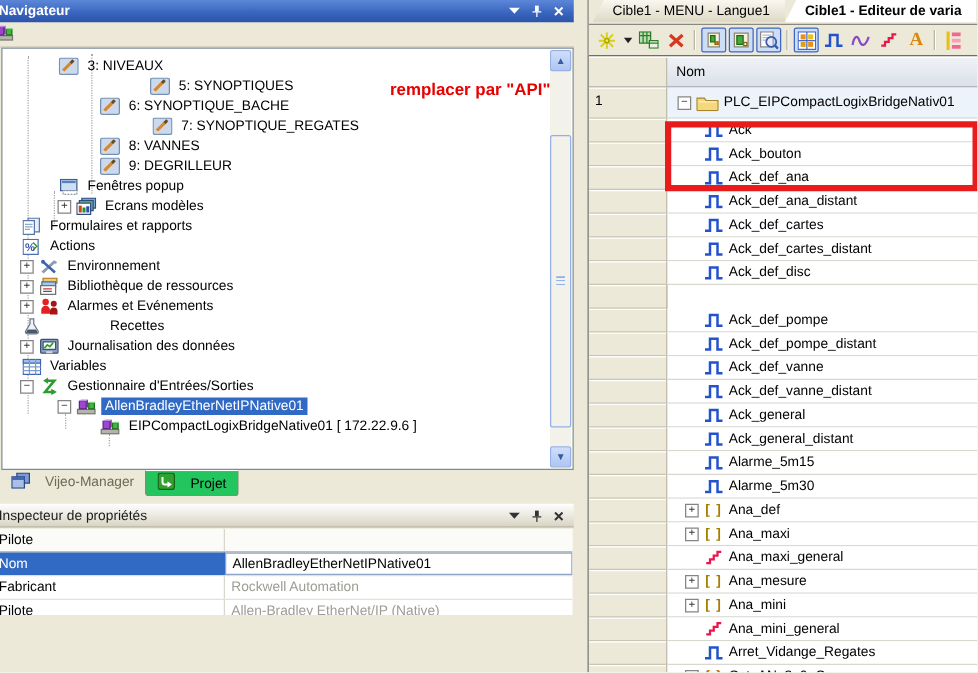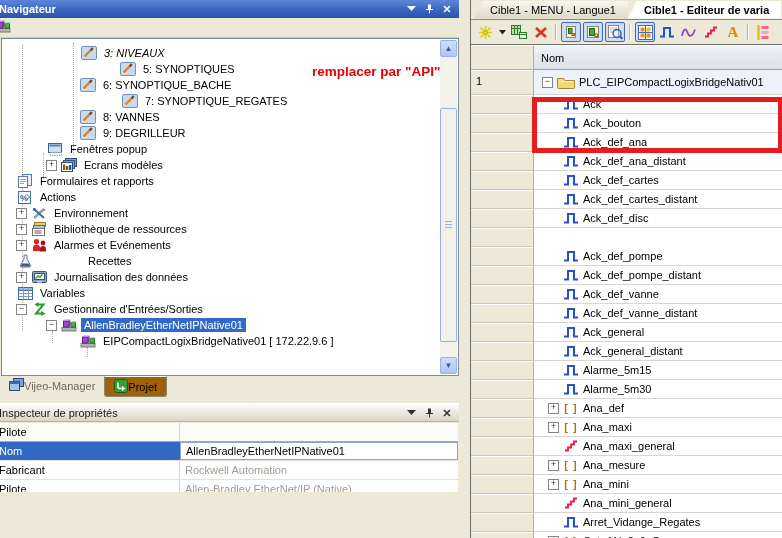--- a/index.html
+++ b/index.html
@@ -35,44 +35,44 @@
   .sb .btn{position:absolute;left:0;width:17px;height:17px;
     background:linear-gradient(180deg,#cfdefc,#aec6f2);border:1px solid #97b1e4;border-radius:2px;
     box-sizing:border-box;color:#3a5a9c;display:flex;align-items:center;justify-content:center;font-size:8px;}
   .sb .up{top:0;} .sb .dn{bottom:0;}
   .sb .thumb{position:absolute;left:0;width:17px;top:68px;height:234px;box-sizing:border-box;
     background:linear-gradient(90deg,#cede fb,#b9cff8) #c3d5f9;border:1px solid #94b0e8;border-radius:2px;}
   .sb .grip{position:absolute;left:4px;right:4px;top:50%;height:7px;margin-top:-4px;
     background:repeating-linear-gradient(180deg,#8fb0ea 0 1px,transparent 1px 3px);}
   
   .ltabs{position:absolute;left:0;top:375px;right:0;height:24px;display:flex;align-items:flex-start;padding-left:0;}
-  .ltab{height:19px;display:flex;align-items:center;gap:0;padding:0 9px;margin-top:1px;}
+  .ltab{height:19px;display:flex;align-items:center;gap:12px;padding:0 9px;margin-top:1px;}
   .ltab.inactive{color:#6e6a58;}
-  .ltab.active{background:#a16207;border:1px solid #8a8a74;border-top-color:#fdfdfb;
+  .ltab.active{background:#22c55e;border:1px solid #8a8a74;border-top-color:#fdfdfb;
     border-radius:0 0 3px 3px;color:#000;}
   
   .insp-titlebar{position:absolute;left:0;top:403px;right:0;height:19px;
     background:linear-gradient(180deg,#fcfcfa,#d9d5c5);border-top:1px solid #fff;
     border-bottom:1px solid #b6b2a0;display:flex;align-items:center;padding:0 8px 0 2px;box-sizing:border-box;color:#1a1a1a;}
   .insp-titlebar .t{margin-left:-3px;}
   .insp-grid{position:absolute;left:0;top:423px;right:1px;bottom:0;background:#fff;overflow:hidden;}
   .prow{height:19px;display:flex;border-bottom:1px solid #e3e1d5;box-sizing:border-box;}
   .prow.cat{border-bottom:1px solid #aeaa98;background:#fbfbf8;}
   .pl{width:180px;flex:0 0 180px;padding:3px 4px 0 2px;box-sizing:border-box;
     border-right:1px solid #d9d7cb;white-space:nowrap;overflow:hidden;}
   .pl .in{margin-left:-3px;display:block;}
   .pv{flex:1;padding:3px 4px 0 5px;white-space:nowrap;overflow:hidden;box-sizing:border-box;}
   .prow.sel .pl{background:#316ac5;color:#fff;border-right-color:#316ac5;}
   .prow.sel .pv{border:1px solid #8fa5c8;padding-top:2px;}
   .pv.gray,.pl.gray .in{color:#9e9d93;}
   
   #right-panel{position:absolute;left:470px;top:0;width:312px;height:538px;background:#fff;
     border-left:1px solid #6a6a66;box-sizing:content-box;}
   .rtabs{position:absolute;left:0;top:0;right:0;height:19px;background:#ece9d8;display:flex;
-    align-items:center;padding-left:3px;}
+    align-items:flex-start;padding-left:3px;}
   .rtab{height:18px;display:flex;align-items:center;padding:0 12px 0 16px;
     clip-path:polygon(9px 0,100% 0,100% 100%,0 100%);
     background:linear-gradient(180deg,#f9f7ef,#ddd8c4);white-space:nowrap;}
   .rtab.active{background:#fff;font-weight:bold;}
   .rtoolbar{position:absolute;left:0;top:19px;right:0;height:26px;background:#ece9d8;
     border-top:1px solid #898982;border-bottom:1px solid #6f6f6a;display:flex;align-items:center;
     padding-left:4px;gap:2px;box-sizing:border-box;overflow:hidden;}
   .tbtn{width:20px;height:20px;display:inline-flex;align-items:center;justify-content:center;flex:0 0 auto;}
   .tbtn.framed{border:1px solid #3c67c8;background:#cdddf6;border-radius:2px;box-sizing:border-box;}
   .tbtn.narrow{width:10px;}
@@ -139,21 +139,21 @@
             <path d="M10 3.5l1.2-1.2h4.4l-1.1 1.2z" fill="#88d888"></path>
           </svg></span>
     </div>
     <div class="tree-wrap">
       <div class="guide" style="left:20px;top:6px;height:286px;"></div>
       <div class="guide" style="left:71px;top:4px;height:112px;"></div>
       <div class="guide" style="left:41px;top:114px;height:26px;"></div>
       <div class="guide" style="left:50px;top:292px;height:12px;"></div>
       <div class="guide" style="left:85px;top:308px;height:10px;"></div>
       <div class="tree-rows" id="tree-rows">
-          <div class="trow" style="padding-left: 78px; font-style: italic;">
+          <div class="trow" style="padding-left: 44px;">
             <span class="ticon">
               <svg width="16" height="14" viewBox="0 0 16 14">
                 <rect x="0.5" y="0.5" width="15" height="13" rx="1.5" fill="#ccd9ec" stroke="#7490b4"></rect>
                 <path d="M3.5 10.5L9.5 4.5" stroke="#d4882c" stroke-width="2.4"></path>
                 <path d="M9.5 4.5l2.3-2.3" stroke="#6a4a1c" stroke-width="2.4"></path>
                 <path d="M2.8 11.6l2 .8" stroke="#ecd9bc" stroke-width="1.6"></path>
               </svg>
             </span>
             <span class="tlabel">3: NIVEAUX</span>
           </div>

